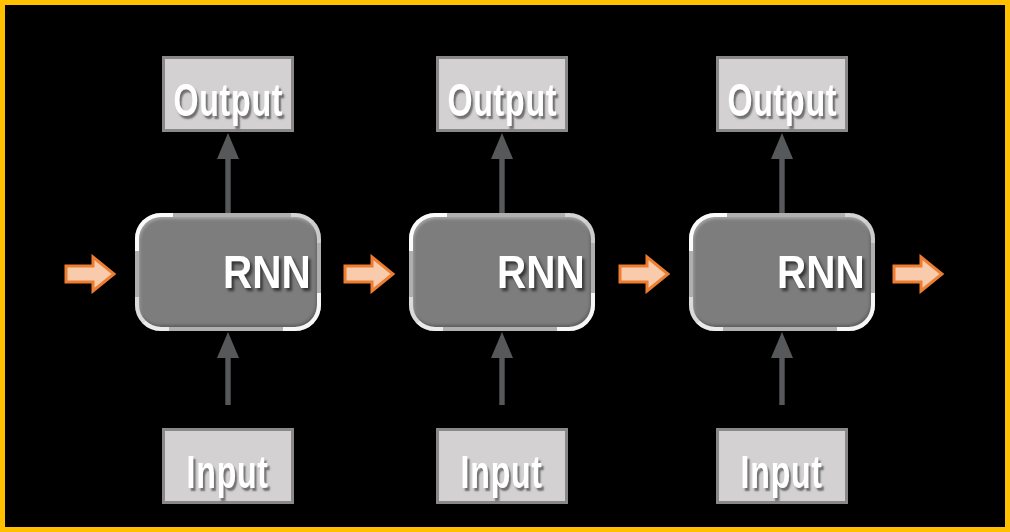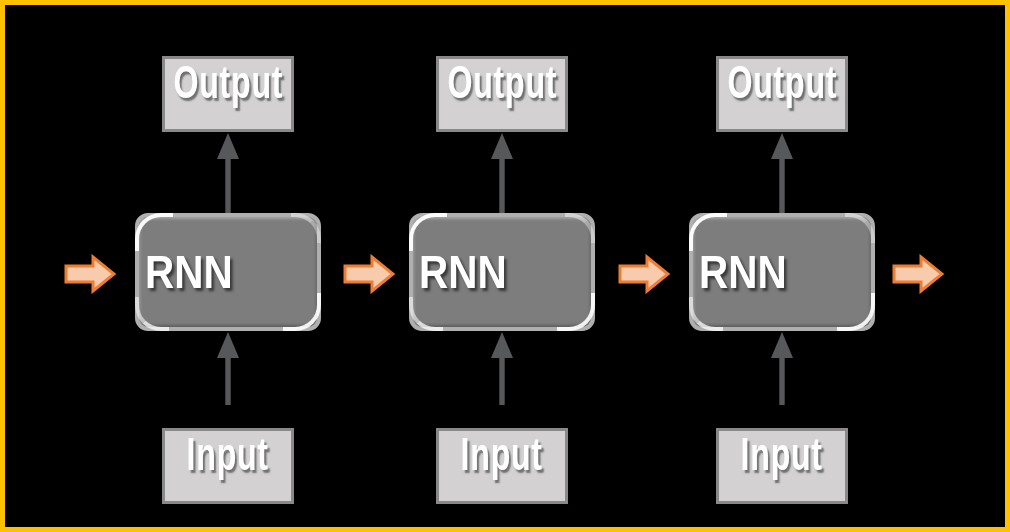--- a/index.html
+++ b/index.html
@@ -34,21 +34,21 @@
 
   .io-box {
     position: absolute;
     left: 27px;
     width: 132px;
     height: 76px;
     box-sizing: border-box;
     background: var(--io-box-fill, #D3D1D1);
     border: 3px solid var(--io-box-border, #8A8888);
     display: flex;
-    align-items: flex-start;
+    align-items: flex-end;
     justify-content: center;
   }
   .output-box { top: 56px; }
   .input-box  { top: 404px; margin-top: 24px; }
 
   .io-label {
     display: inline-block;
     font-size: 46px;
     font-weight: bold;
     color: var(--label-color, #fff);
@@ -73,24 +73,24 @@
 
   .rnn-block {
     position: absolute;
     left: 0;
     top: 213px;
     width: 186px;
     height: 118px;
     box-sizing: border-box;
     background: var(--rnn-fill, #7D7D7D);
     border: 4px solid var(--rnn-border, #AFAFAF);
-    border-radius: 13px;
+    border-radius: 26px;
     display: flex;
     align-items: center;
-    justify-content: flex-start;
+    justify-content: flex-end;
     box-shadow:
       inset 1px 2px 3px rgba(255, 255, 255, 0.30),
       inset -1px -2px 3px rgba(0, 0, 0, 0.25);
   }
   .rnn-block::before {
     content: "";
     position: absolute;
     top: -4px; left: -4px;
     width: 34px; height: 34px;
     border-top-left-radius: 26px;

